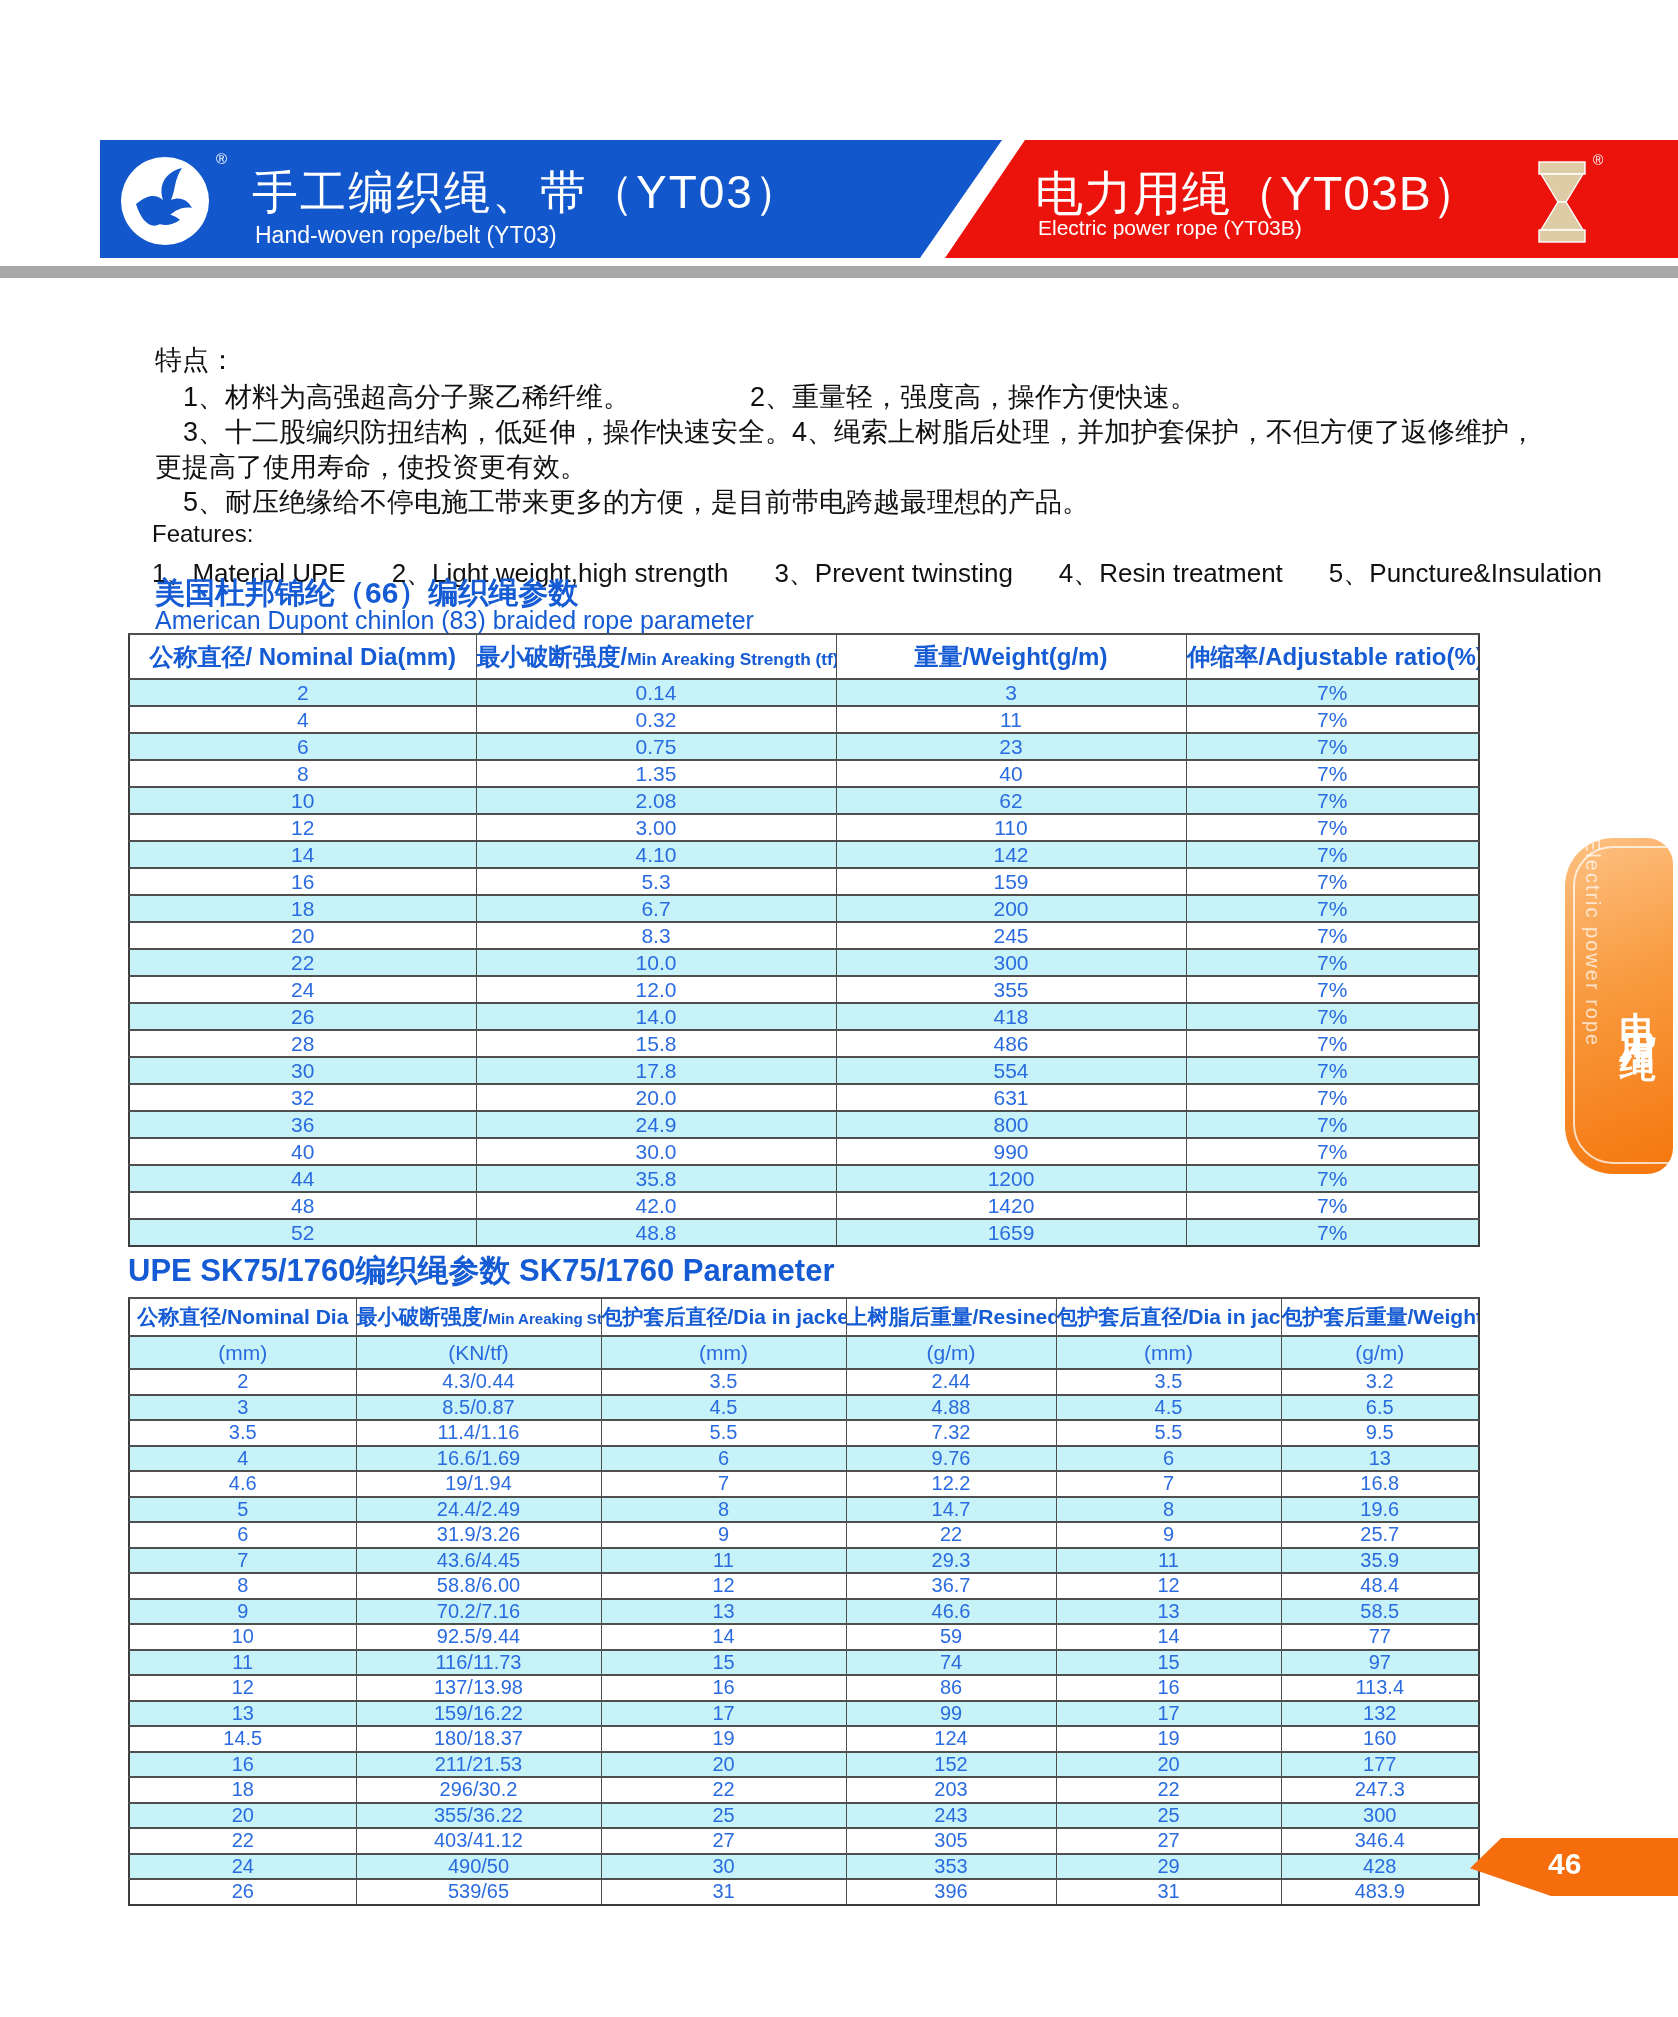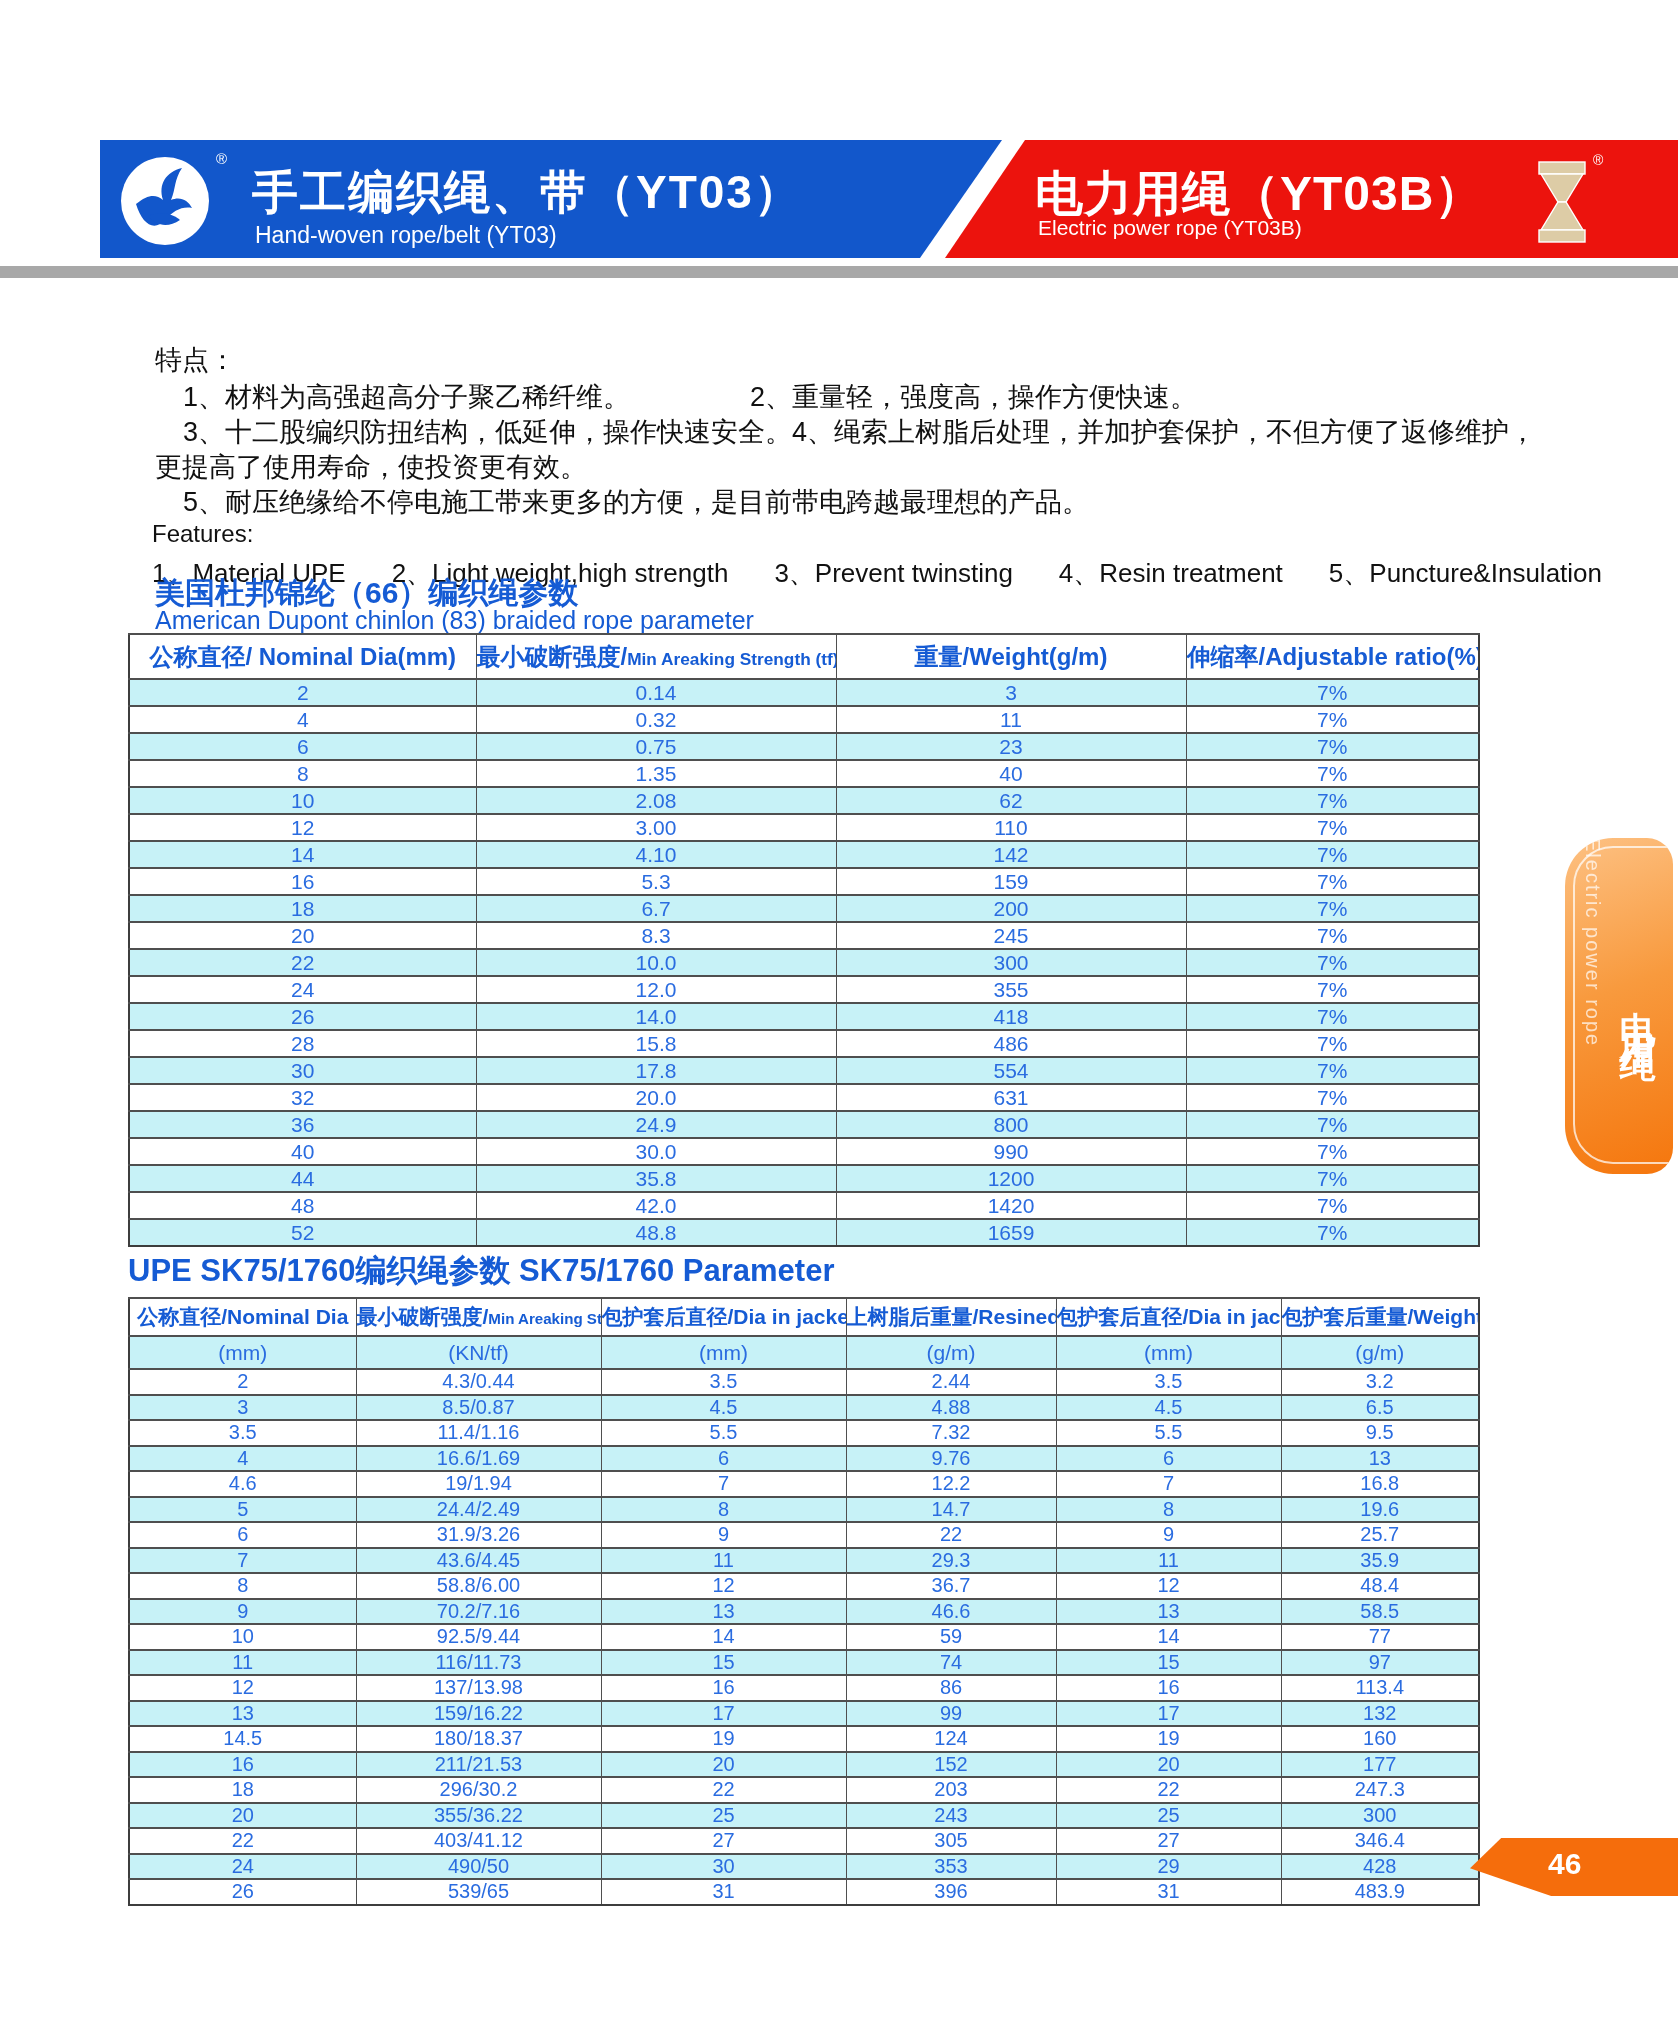--- a/index.html
+++ b/index.html
@@ -6,21 +6,21 @@
   .page{position:relative;width:1678px;height:2017px;background:#ffffff;overflow:hidden;
         font-family:"Liberation Sans","DejaVu Sans",sans-serif;}
 
   
   .banner-blue{position:absolute;left:100px;top:140px;width:902px;height:118px;
     background:var(--banner-blue,#1257cb);
     clip-path:polygon(0 0,100% 0,calc(100% - 82px) 100%,0 100%);}
   .banner-red{position:absolute;left:945px;top:140px;width:733px;height:118px;
     background:var(--banner-red,#ec130d);
     clip-path:polygon(80px 0,100% 0,100% 100%,0 100%);}
-  .banner-title-zh{position:absolute;color:#fff;font-weight:bold;white-space:nowrap;}
+  .banner-title-zh{position:absolute;color:#fff;font-weight:normal;white-space:nowrap;}
   .banner-title-en{position:absolute;color:#fff;white-space:nowrap;}
   .bb-zh{left:152px;top:22px;font-size:46px;letter-spacing:2px;}
   .bb-en{left:155px;top:82px;font-size:23px;}
   .br-zh{left:90px;top:22px;font-size:48px;letter-spacing:1px;}
   .br-en{left:93px;top:76px;font-size:21px;}
   .reg-mark{position:absolute;color:#fff;font-size:15px;}
   .bb-reg{left:116px;top:10px;}
   .br-reg{left:648px;top:12px;font-size:14px;}
   .logo-bird{position:absolute;left:18px;top:14px;}
   .logo-hourglass{position:absolute;left:588px;top:18px;}

